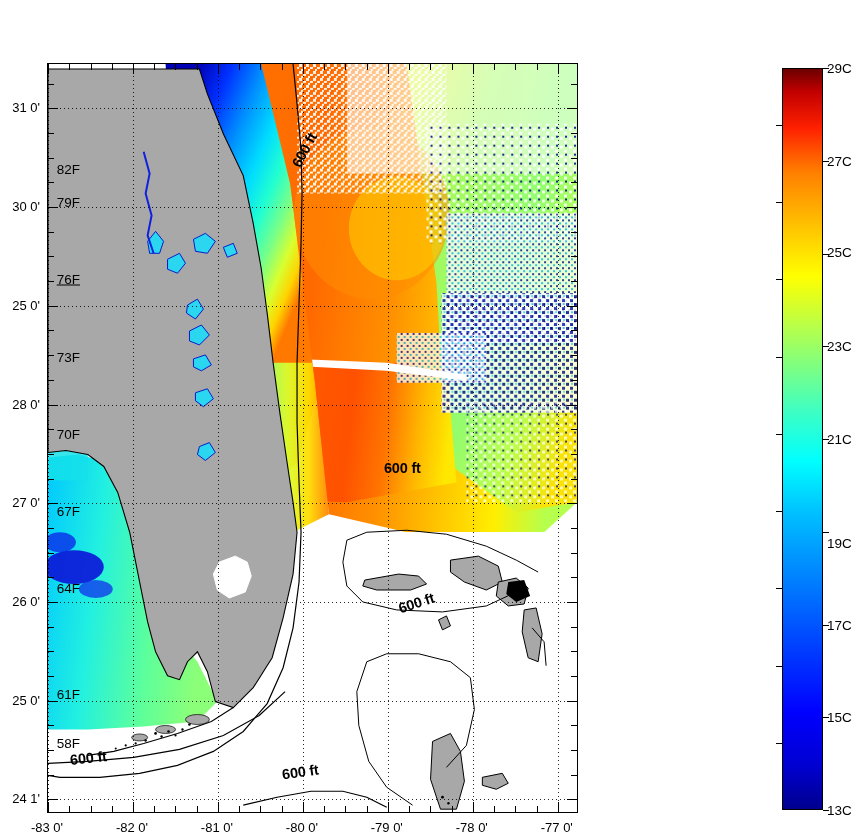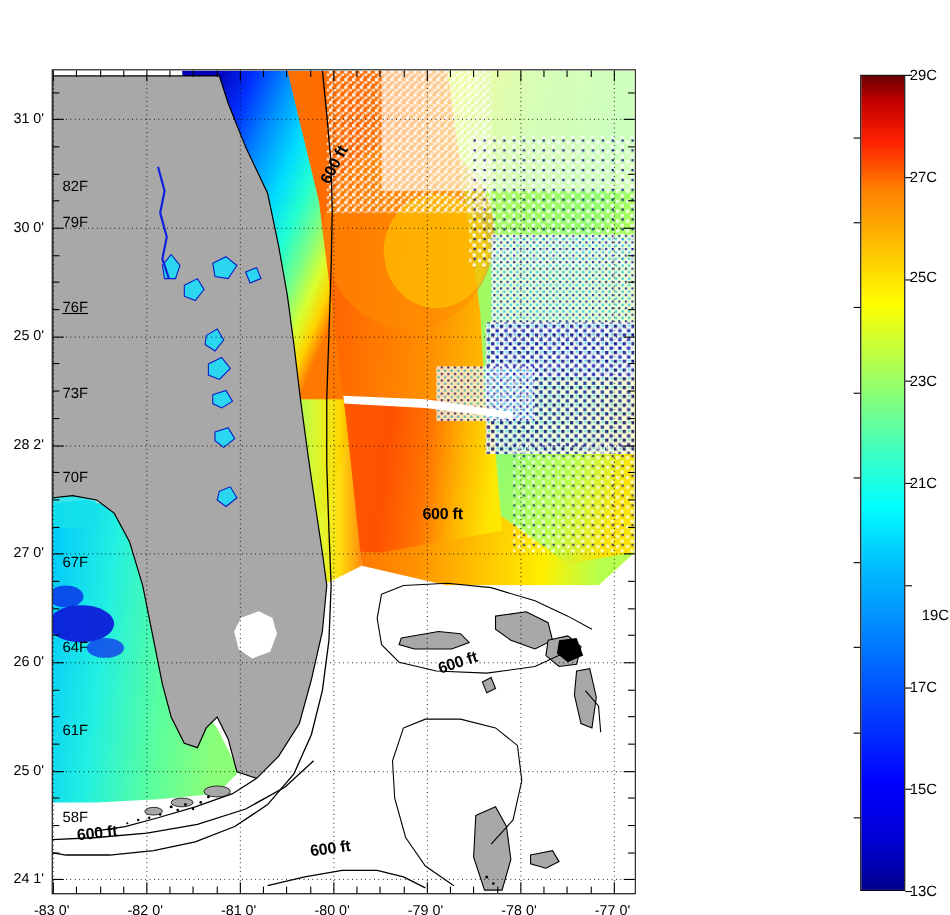--- a/index.html
+++ b/index.html
@@ -412,21 +412,21 @@
     <div class="xlab" style="left: 301.9px;">-80 0'</div>
     <div class="xlab" style="left: 386.8px;">-79 0'</div>
     <div class="xlab" style="left: 471.8px;">-78 0'</div>
     <div class="xlab" style="left: 556.8px;">-77 0'</div>
   </div>
 <div id="axis-y">
     <div class="ylab" style="top: 798.2px;">24 1'</div>
     <div class="ylab" style="top: 699.5px;">25 0'</div>
     <div class="ylab" style="top: 600.8px;">26 0'</div>
     <div class="ylab" style="top: 502.1px;">27 0'</div>
-    <div class="ylab" style="top: 403.5px;">28 2'</div>
+    <div class="ylab" style="top: 403.5px;">28 0'</div>
     <div class="ylab" style="top: 304.8px;">25 0'</div>
     <div class="ylab" style="top: 206.1px;">30 0'</div>
     <div class="ylab" style="top: 107.4px; text-align: center;">31 0'</div>
   </div>
 
 <div id="colorbar-wrap">
   <div id="colorbar" style="background: linear-gradient(rgb(107, 0, 0) 0%, rgb(192, 0, 0) 3%, rgb(255, 32, 0) 8%, rgb(255, 128, 0) 14%, rgb(255, 192, 0) 21%, rgb(255, 255, 0) 28%, rgb(192, 255, 64) 34%, rgb(128, 255, 128) 40%, rgb(64, 255, 192) 46%, rgb(0, 255, 255) 53%, rgb(0, 192, 255) 60%, rgb(0, 128, 255) 69%, rgb(0, 64, 255) 78%, rgb(0, 0, 255) 87%, rgb(0, 0, 210) 94%, rgb(0, 0, 143) 100%);"></div>
 <div class="cb-tick-r" style="top: 742px;"></div>
     <div class="cb-tick-r" style="top: 649.3px;"></div>
     <div class="cb-tick-r" style="top: 556.5px;"></div>
@@ -443,28 +443,28 @@
     <div class="cb-tick-l" style="top: 365.8px;"></div>
     <div class="cb-tick-l" style="top: 288.6px;"></div>
     <div class="cb-tick-l" style="top: 211.3px;"></div>
     <div class="cb-tick-l" style="top: 134px;"></div>
     <div class="cb-tick-l" style="top: 56.7px;"></div>
   </div>
 <div id="cb-ticks">
     <div class="cb-lab-c" style="top: 810px;">13C</div>
     <div class="cb-lab-c" style="top: 717.3px;">15C</div>
     <div class="cb-lab-c" style="top: 624.5px;">17C</div>
-    <div class="cb-lab-c" style="top: 559px; margin-left: 11px;">19C</div>
+    <div class="cb-lab-c" style="top: 543px;">19C</div>
     <div class="cb-lab-c" style="top: 439px;">21C</div>
     <div class="cb-lab-c" style="top: 346.3px;">23C</div>
     <div class="cb-lab-c" style="top: 252px;">25C</div>
     <div class="cb-lab-c" style="top: 160.8px;">27C</div>
     <div class="cb-lab-c" style="top: 68px;">29C</div>
     <div class="cb-lab-f" style="top: 743px;">58F</div>
-    <div class="cb-lab-f" style="top: 664px;">61F</div>
+    <div class="cb-lab-f" style="top: 694px;">61F</div>
     <div class="cb-lab-f" style="top: 588.4px;">64F</div>
     <div class="cb-lab-f" style="top: 511.1px; text-align: center;">67F</div>
     <div class="cb-lab-f" style="top: 433.8px;">70F</div>
     <div class="cb-lab-f" style="top: 356.6px;">73F</div>
     <div class="cb-lab-f" style="top: 279.3px; text-decoration: underline;">76F</div>
     <div class="cb-lab-f" style="top: 202px;">79F</div>
     <div class="cb-lab-f" style="top: 124.7px; margin-top: 44px;">82F</div>
   </div>
 
 </body></html>

